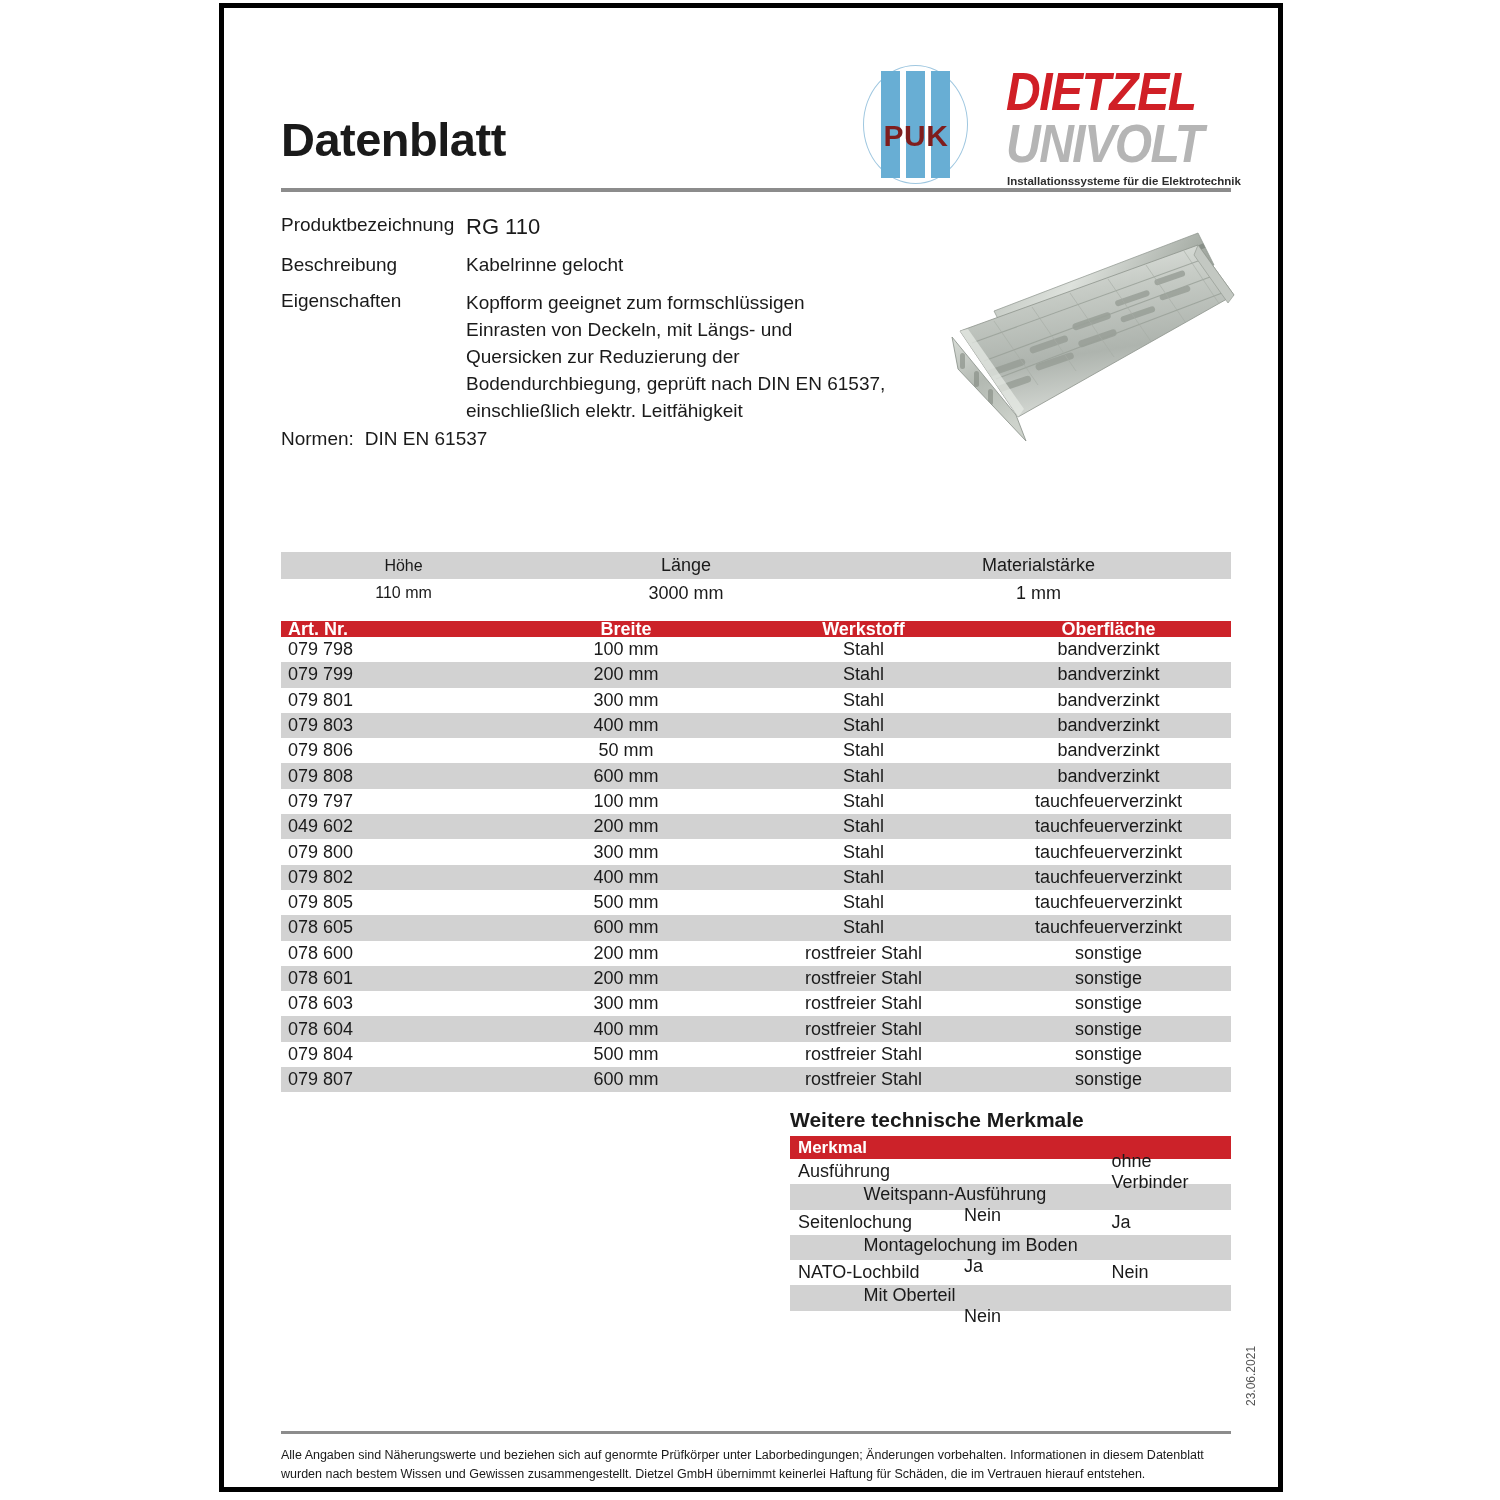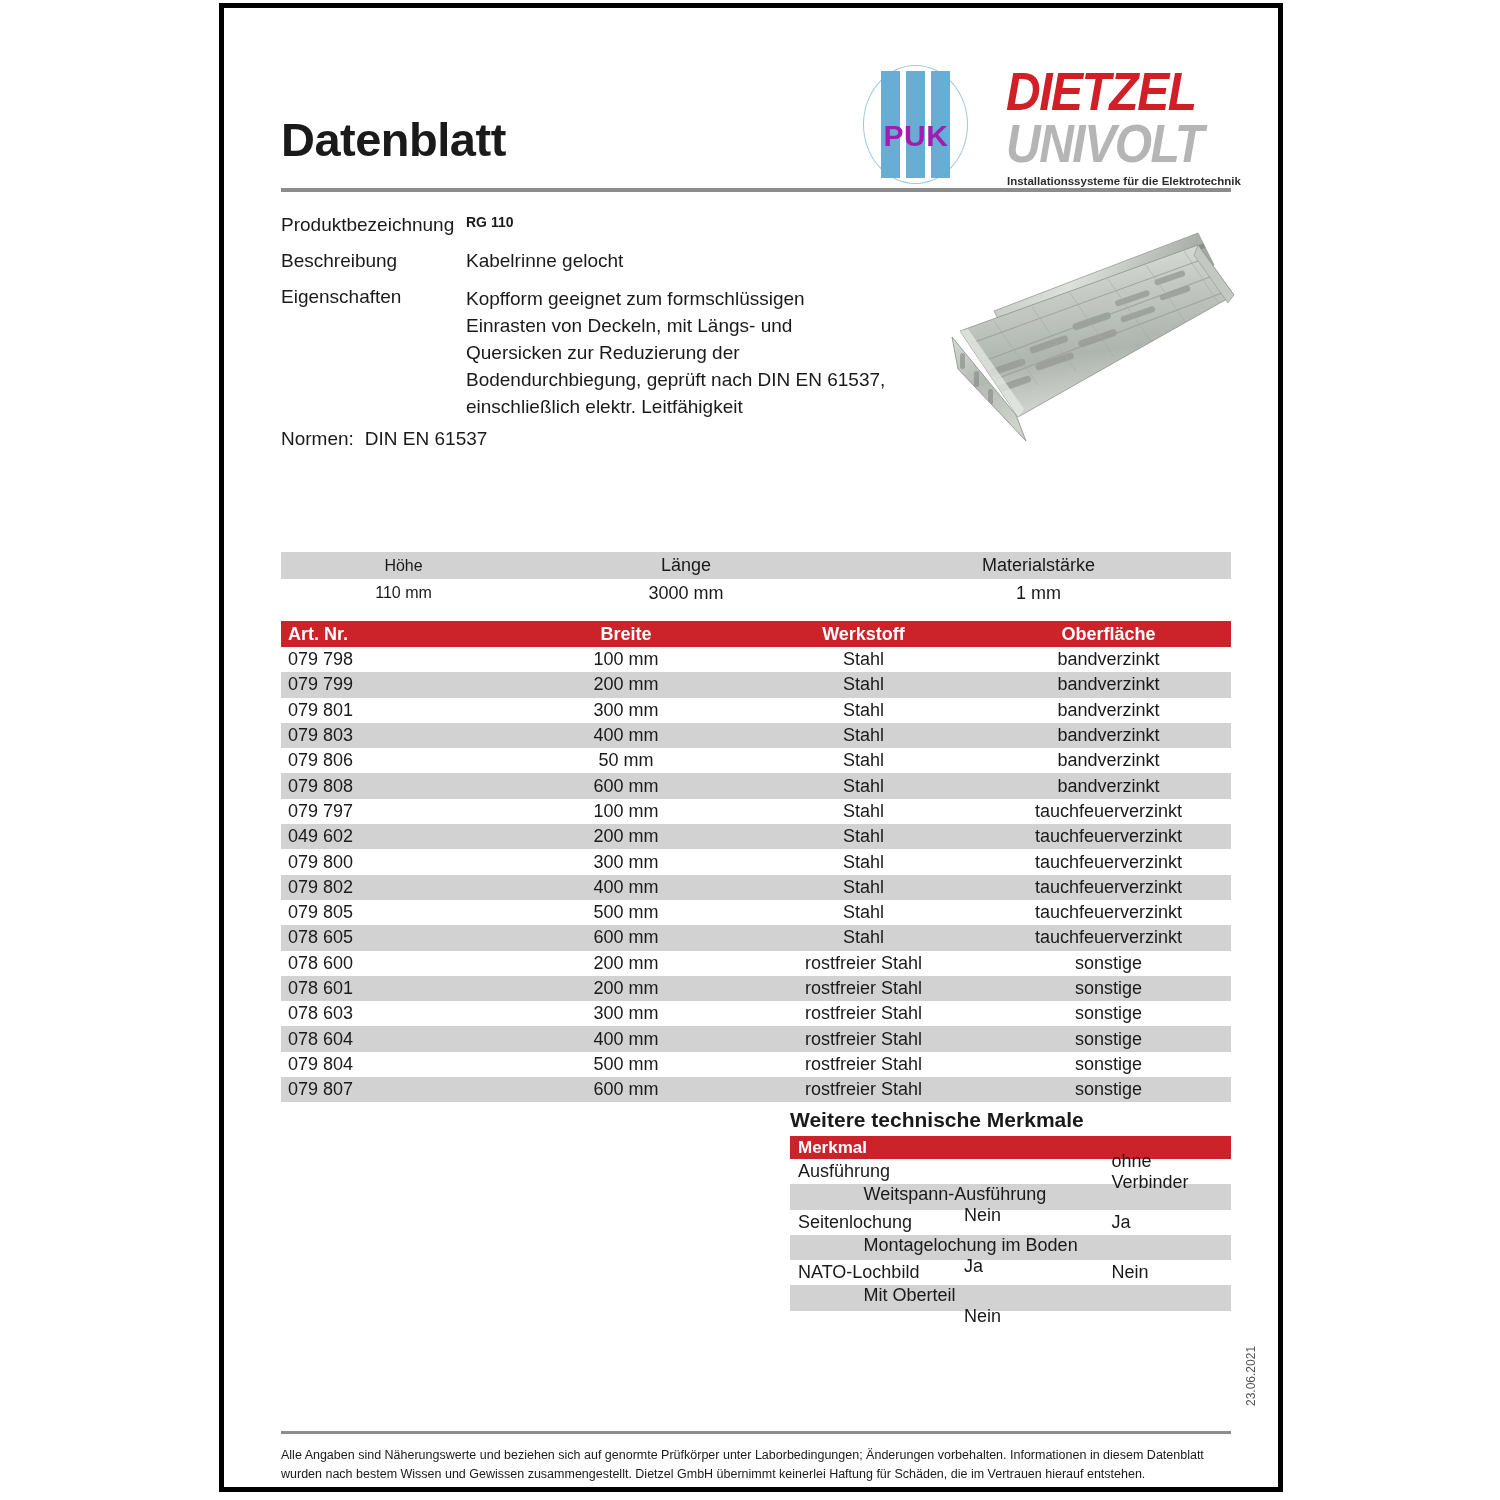--- a/index.html
+++ b/index.html
@@ -78,21 +78,21 @@
   .puk-bar.b2 { left: 25px; }
   .puk-bar.b3 { left: 50px; }
   .puk-text {
     position: absolute;
     left: 10px;
     top: 58px;
     width: 94px;
     text-align: center;
     font-size: 30px;
     font-weight: bold;
-    color: #a21caf;
+    color: #7f1d1d;
     letter-spacing: 0.5px;
     line-height: 1;
   }
 
   
   .dietzel-logo {
     position: absolute;
     left: 782px;
     top: 57px;
     width: 225px;
@@ -142,21 +142,21 @@
     font-size: 19px;
     color: #1a1a1a;
   }
   .info-value {
     display: inline-block;
     width: 420px;
     vertical-align: top;
     font-size: 19px;
     color: #1a1a1a;
   }
-  .info-value.strong { font-size: 14px; font-weight: bold; }
+  .info-value.strong { font-size: 22px; font-weight: normal; }
   .info-value.multiline { line-height: 1.42; }
   .norms-row { position: absolute; left: 57px; top: 420px; font-size: 19px; color: #1a1a1a; }
   .norms-label { margin-right: 11px; }
 
   
   .product-photo {
     position: absolute;
     left: 674px;
     top: 195px;
     width: 338px;
@@ -180,21 +180,21 @@
   }
   .spec-c1 { width: 245px; text-align: center; font-size: 16px; color: #1a1a1a; }
   .spec-c2 { width: 320px; text-align: center; font-size: 18px; color: #1a1a1a; }
   .spec-c3 { width: 385px; text-align: center; font-size: 18px; color: #1a1a1a; }
 
   
   .art-table { position: absolute; left: 57px; top: 613px; width: 950px; }
   .art-head {
     display: flex;
     background: #cc2229;
-    height: 26px;
+    height: 16px;
     align-items: center;
     color: #ffffff;
     font-weight: bold;
     font-size: 18px;
   }
   .art-row {
     display: flex;
     height: 25.3px;
     align-items: center;
     font-size: 18px;

